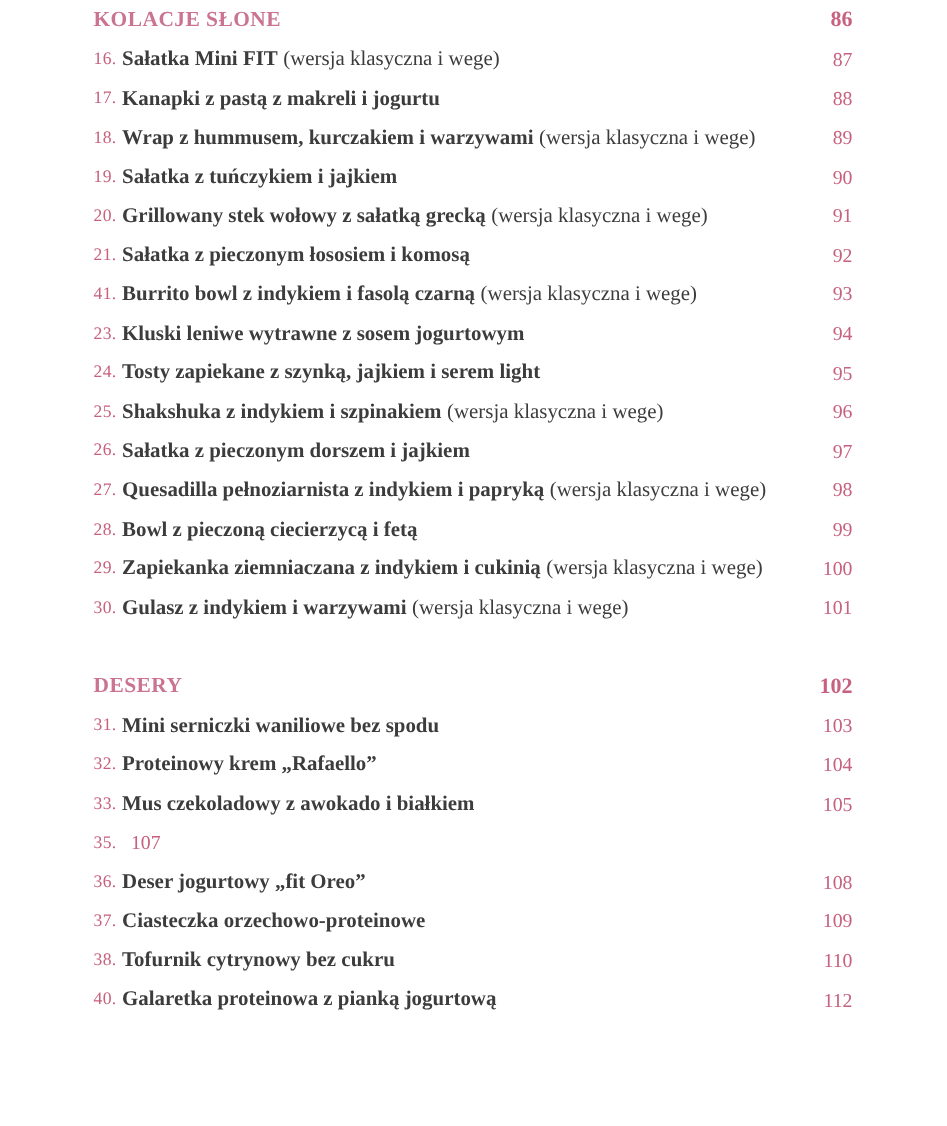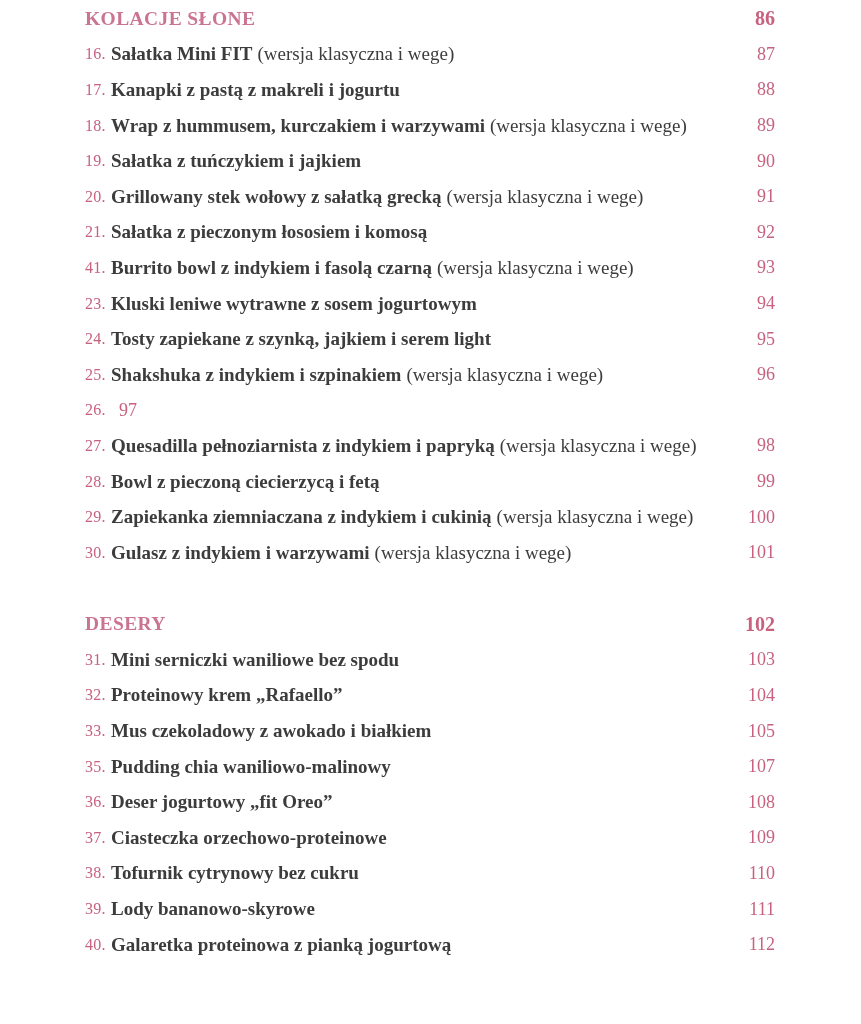--- a/index.html
+++ b/index.html
@@ -140,20 +140,21 @@
   </div>
 
   <div class="row item-row">
     <span class="num pink">25.</span>
     <span class="title-wrap"><span class="title">Shakshuka z indykiem i szpinakiem</span><span class="suffix">(wersja klasyczna i wege)</span></span>
     <span class="page-num pink">96</span>
   </div>
 
   <div class="row item-row">
     <span class="num pink">26.</span>
+    <span class="title-wrap"><span class="title">Sałatka z pieczonym dorszem i jajkiem</span><span class="suffix"></span></span>
     <span class="page-num pink">97</span>
   </div>
 
   <div class="row item-row">
     <span class="num pink">27.</span>
     <span class="title-wrap"><span class="title">Quesadilla pełnoziarnista z indykiem i papryką</span><span class="suffix">(wersja klasyczna i wege)</span></span>
     <span class="page-num pink">98</span>
   </div>
 
   <div class="row item-row">
@@ -197,21 +198,20 @@
 
   <div class="row item-row">
     <span class="num pink">33.</span>
     <span class="title-wrap"><span class="title">Mus czekoladowy z awokado i białkiem</span><span class="suffix"></span></span>
     <span class="page-num pink">105</span>
   </div>
 
 
   <div class="row item-row">
     <span class="num pink">35.</span>
-    <span class="title-wrap"><span class="title">Pudding chia waniliowo-malinowy</span><span class="suffix"></span></span>
     <span class="page-num pink">107</span>
   </div>
 
   <div class="row item-row">
     <span class="num pink">36.</span>
     <span class="title-wrap"><span class="title">Deser jogurtowy „fit Oreo”</span><span class="suffix"></span></span>
     <span class="page-num pink">108</span>
   </div>
 
   <div class="row item-row">
@@ -219,25 +219,20 @@
     <span class="title-wrap"><span class="title">Ciasteczka orzechowo-proteinowe</span><span class="suffix"></span></span>
     <span class="page-num pink">109</span>
   </div>
 
   <div class="row item-row">
     <span class="num pink">38.</span>
     <span class="title-wrap"><span class="title">Tofurnik cytrynowy bez cukru</span><span class="suffix"></span></span>
     <span class="page-num pink">110</span>
   </div>
 
-  <div class="row item-row">
-    <span class="num pink">39.</span>
-    <span class="title-wrap"><span class="title">Lody bananowo-skyrowe</span><span class="suffix"></span></span>
-    <span class="page-num pink">111</span>
-  </div>
 
   <div class="row item-row">
     <span class="num pink">40.</span>
     <span class="title-wrap"><span class="title">Galaretka proteinowa z pianką jogurtową</span><span class="suffix"></span></span>
     <span class="page-num pink">112</span>
   </div>
 </div>
   </section>
 </div>
 </div>

